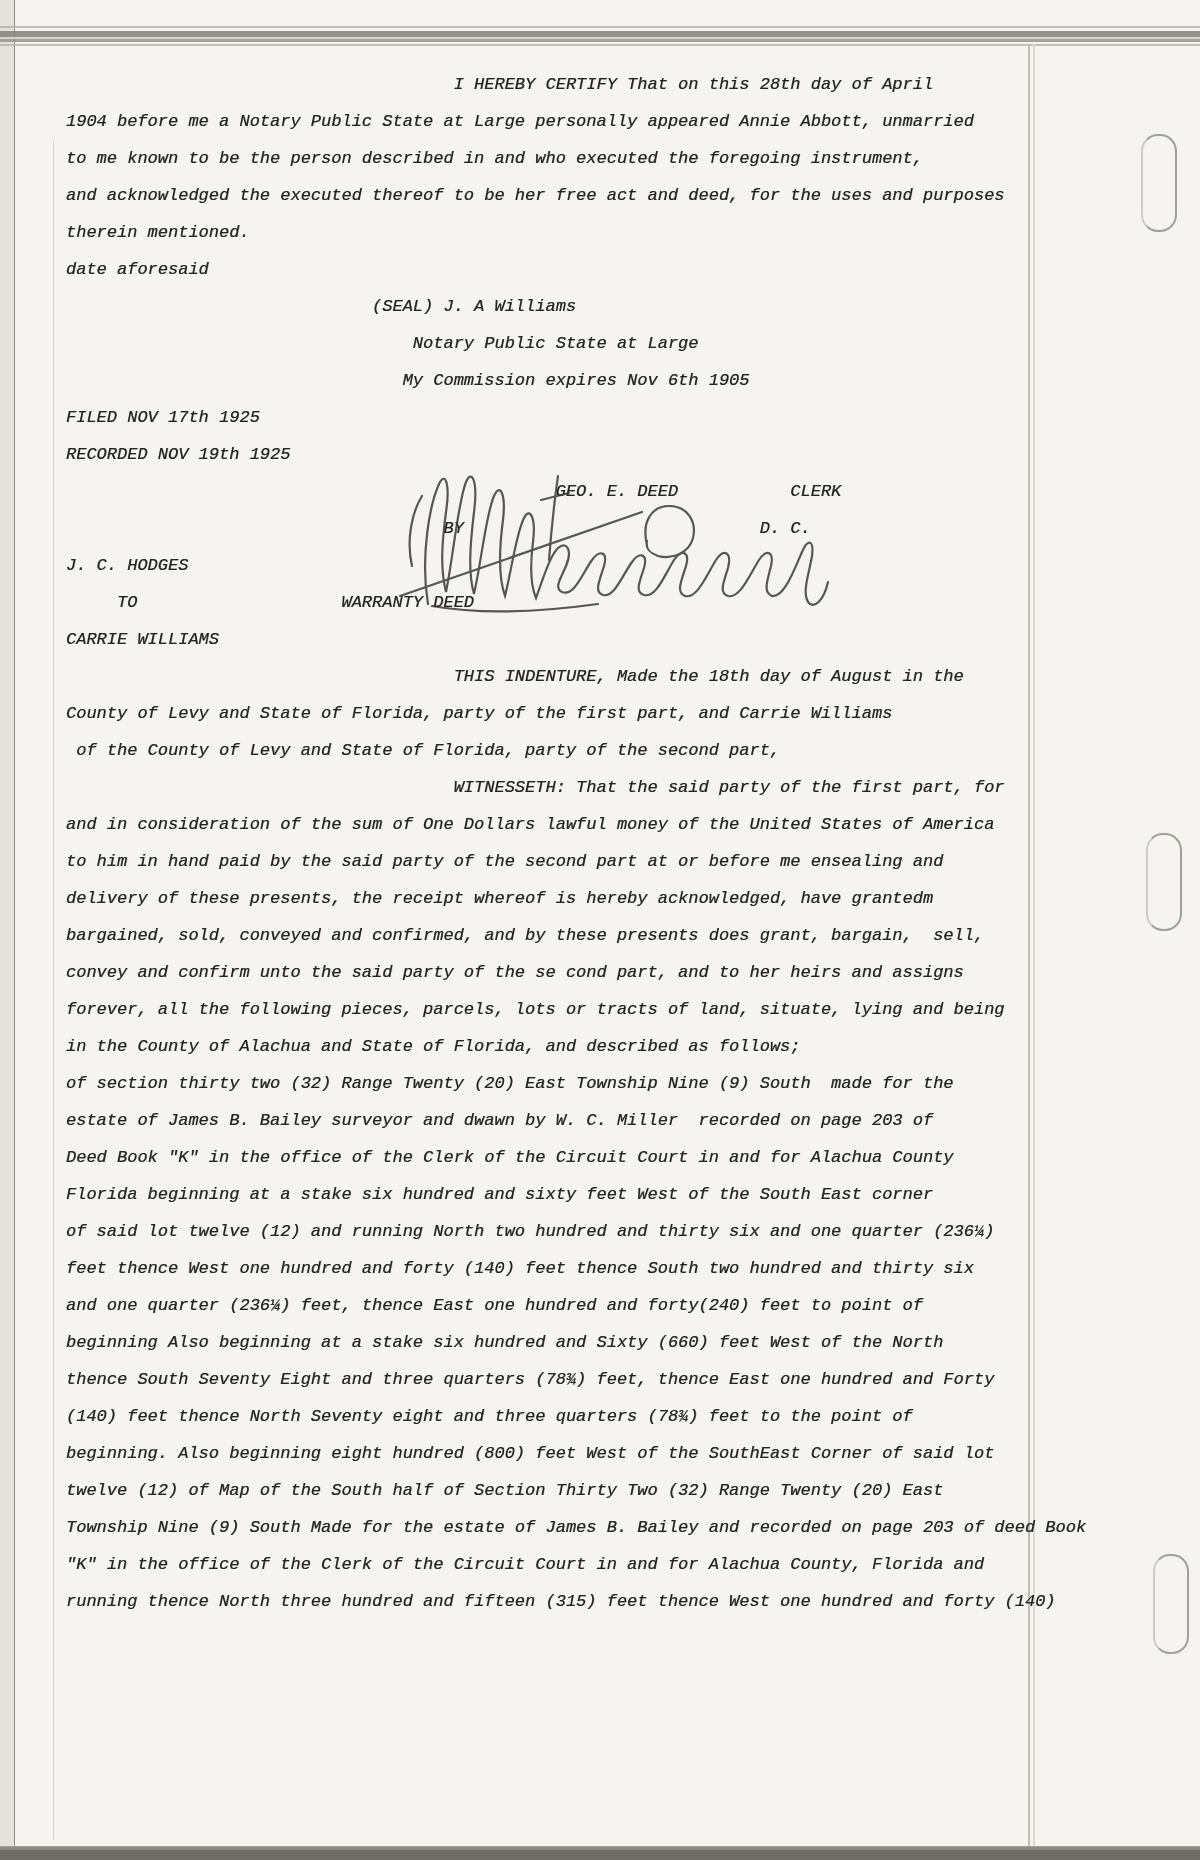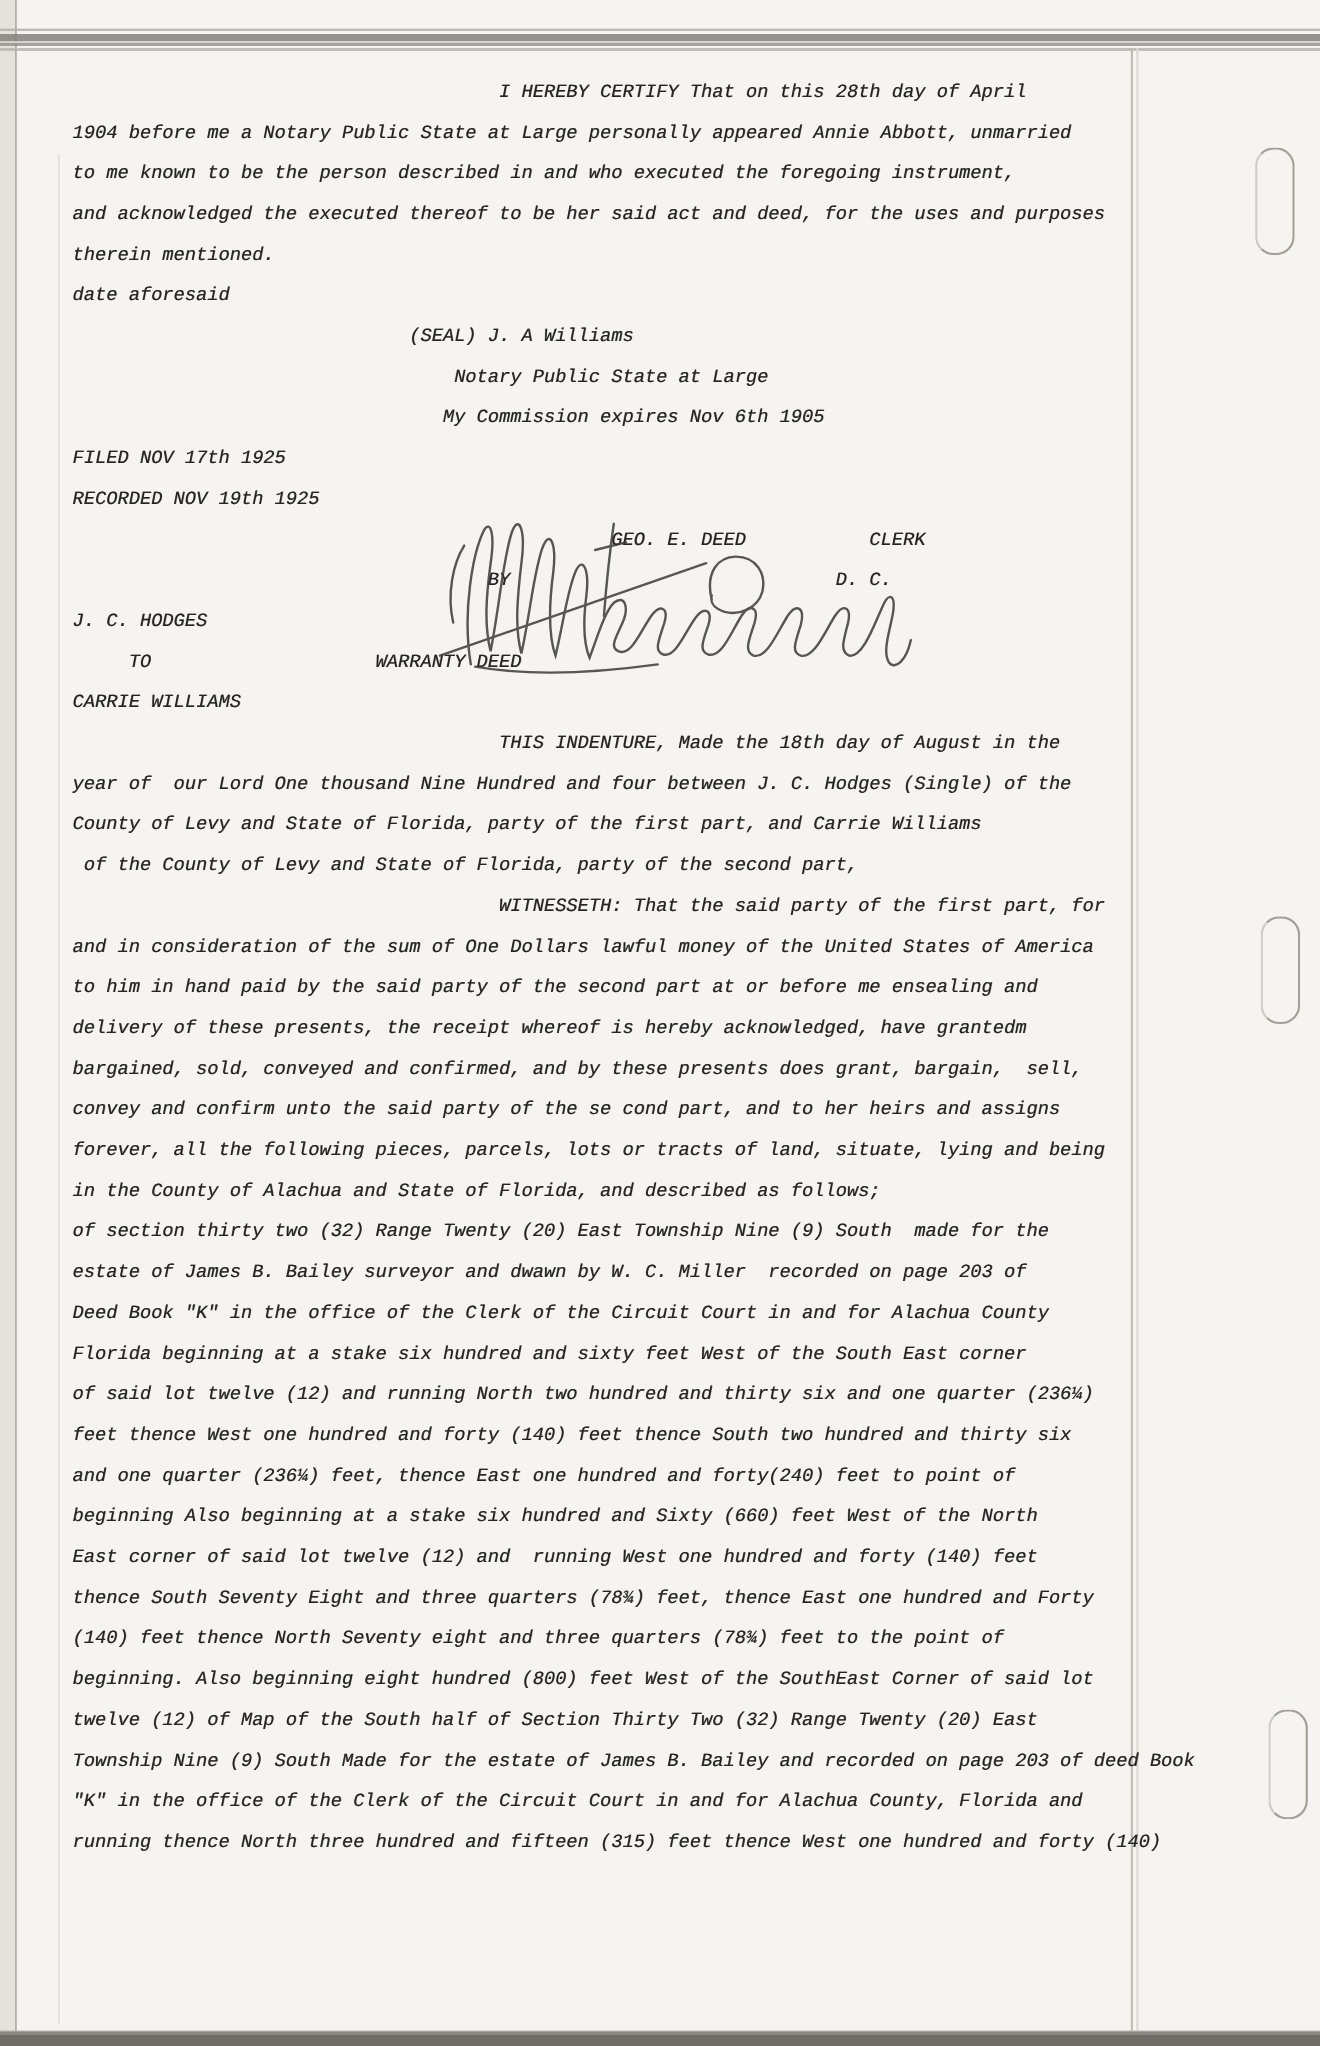--- a/index.html
+++ b/index.html
@@ -71,54 +71,52 @@
   <div class="prong p1"></div>
   <div class="prong p2"></div>
   <div class="prong p3"></div>
 
   <div class="bottom-band"></div>
 
   <div class="text-block">
       <div class="tline">                                      I HEREBY CERTIFY That on this 28th day of April</div>
       <div class="tline">1904 before me a Notary Public State at Large personally appeared Annie Abbott, unmarried</div>
       <div class="tline">to me known to be the person described in and who executed the foregoing instrument,</div>
-      <div class="tline">and acknowledged the executed thereof to be her said act and deed, for the uses and purposes</div>
+      <div class="tline">and acknowledged the executed thereof to be her free act and deed, for the uses and purposes</div>
       <div class="tline">therein mentioned.</div>
       <div class="tline">date aforesaid</div>
       <div class="tline">                              (SEAL) J. A Williams</div>
       <div class="tline">                                  Notary Public State at Large</div>
       <div class="tline">                                 My Commission expires Nov 6th 1905</div>
       <div class="tline">FILED NOV 17th 1925</div>
       <div class="tline">RECORDED NOV 19th 1925</div>
       <div class="tline">                                                GEO. E. DEED           CLERK</div>
       <div class="tline">                                     BY                             D. C.</div>
       <div class="tline">J. C. HODGES</div>
       <div class="tline">     TO                    WARRANTY DEED</div>
       <div class="tline">CARRIE WILLIAMS</div>
       <div class="tline">                                      THIS INDENTURE, Made the 18th day of August in the</div>
-      <div class="tline">year of  our Lord One thousand Nine Hundred and four between J. C. Hodges (Single) of the</div>
       <div class="tline">County of Levy and State of Florida, party of the first part, and Carrie Williams</div>
       <div class="tline"> of the County of Levy and State of Florida, party of the second part,</div>
       <div class="tline">                                      WITNESSETH: That the said party of the first part, for</div>
       <div class="tline">and in consideration of the sum of One Dollars lawful money of the United States of America</div>
       <div class="tline">to him in hand paid by the said party of the second part at or before me ensealing and</div>
       <div class="tline">delivery of these presents, the receipt whereof is hereby acknowledged, have grantedm</div>
       <div class="tline">bargained, sold, conveyed and confirmed, and by these presents does grant, bargain,  sell,</div>
       <div class="tline">convey and confirm unto the said party of the se cond part, and to her heirs and assigns</div>
       <div class="tline">forever, all the following pieces, parcels, lots or tracts of land, situate, lying and being</div>
       <div class="tline">in the County of Alachua and State of Florida, and described as follows;</div>
       <div class="tline">of section thirty two (32) Range Twenty (20) East Township Nine (9) South  made for the</div>
       <div class="tline">estate of James B. Bailey surveyor and dwawn by W. C. Miller  recorded on page 203 of</div>
       <div class="tline">Deed Book "K" in the office of the Clerk of the Circuit Court in and for Alachua County</div>
       <div class="tline">Florida beginning at a stake six hundred and sixty feet West of the South East corner</div>
       <div class="tline">of said lot twelve (12) and running North two hundred and thirty six and one quarter (236¼)</div>
       <div class="tline">feet thence West one hundred and forty (140) feet thence South two hundred and thirty six</div>
       <div class="tline">and one quarter (236¼) feet, thence East one hundred and forty(240) feet to point of</div>
       <div class="tline">beginning Also beginning at a stake six hundred and Sixty (660) feet West of the North</div>
-      <div class="tline">East corner of said lot twelve (12) and  running West one hundred and forty (140) feet</div>
       <div class="tline">thence South Seventy Eight and three quarters (78¾) feet, thence East one hundred and Forty</div>
       <div class="tline">(140) feet thence North Seventy eight and three quarters (78¾) feet to the point of</div>
       <div class="tline">beginning. Also beginning eight hundred (800) feet West of the SouthEast Corner of said lot</div>
       <div class="tline">twelve (12) of Map of the South half of Section Thirty Two (32) Range Twenty (20) East</div>
       <div class="tline">Township Nine (9) South Made for the estate of James B. Bailey and recorded on page 203 of deed Book</div>
       <div class="tline">"K" in the office of the Clerk of the Circuit Court in and for Alachua County, Florida and</div>
       <div class="tline">running thence North three hundred and fifteen (315) feet thence West one hundred and forty (140)</div>
     </div>
 
   <svg class="sig-svg" width="1200" height="1860" viewBox="0 0 1200 1860">

